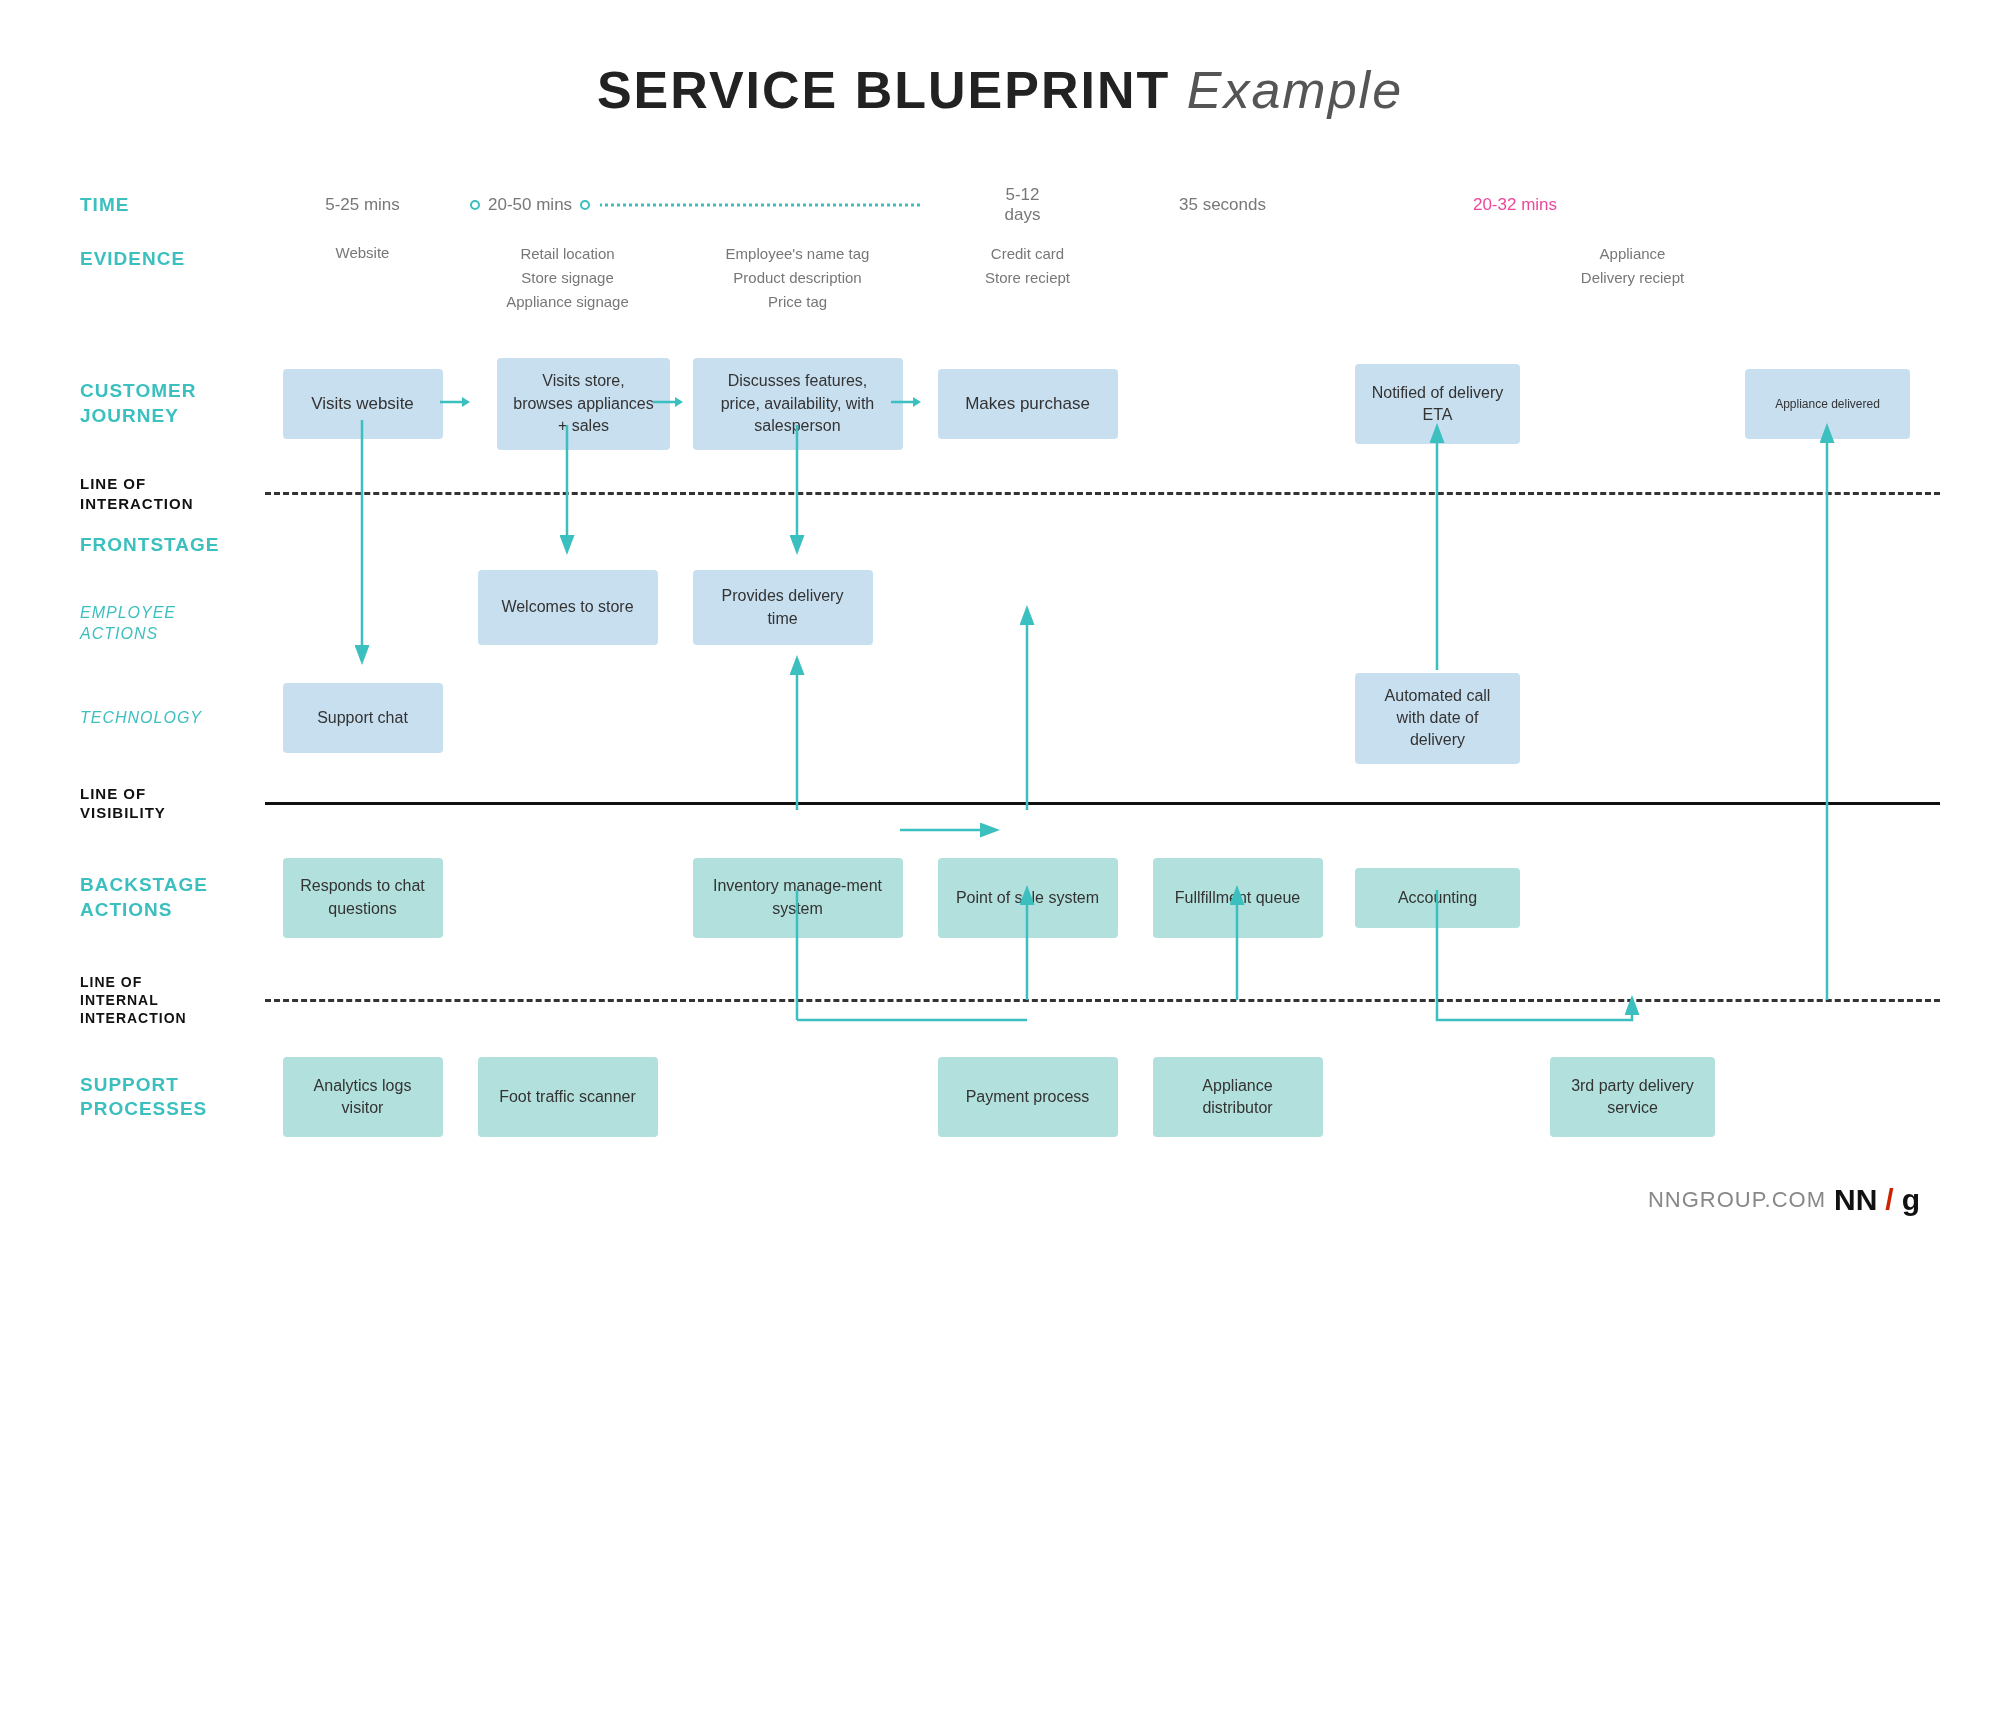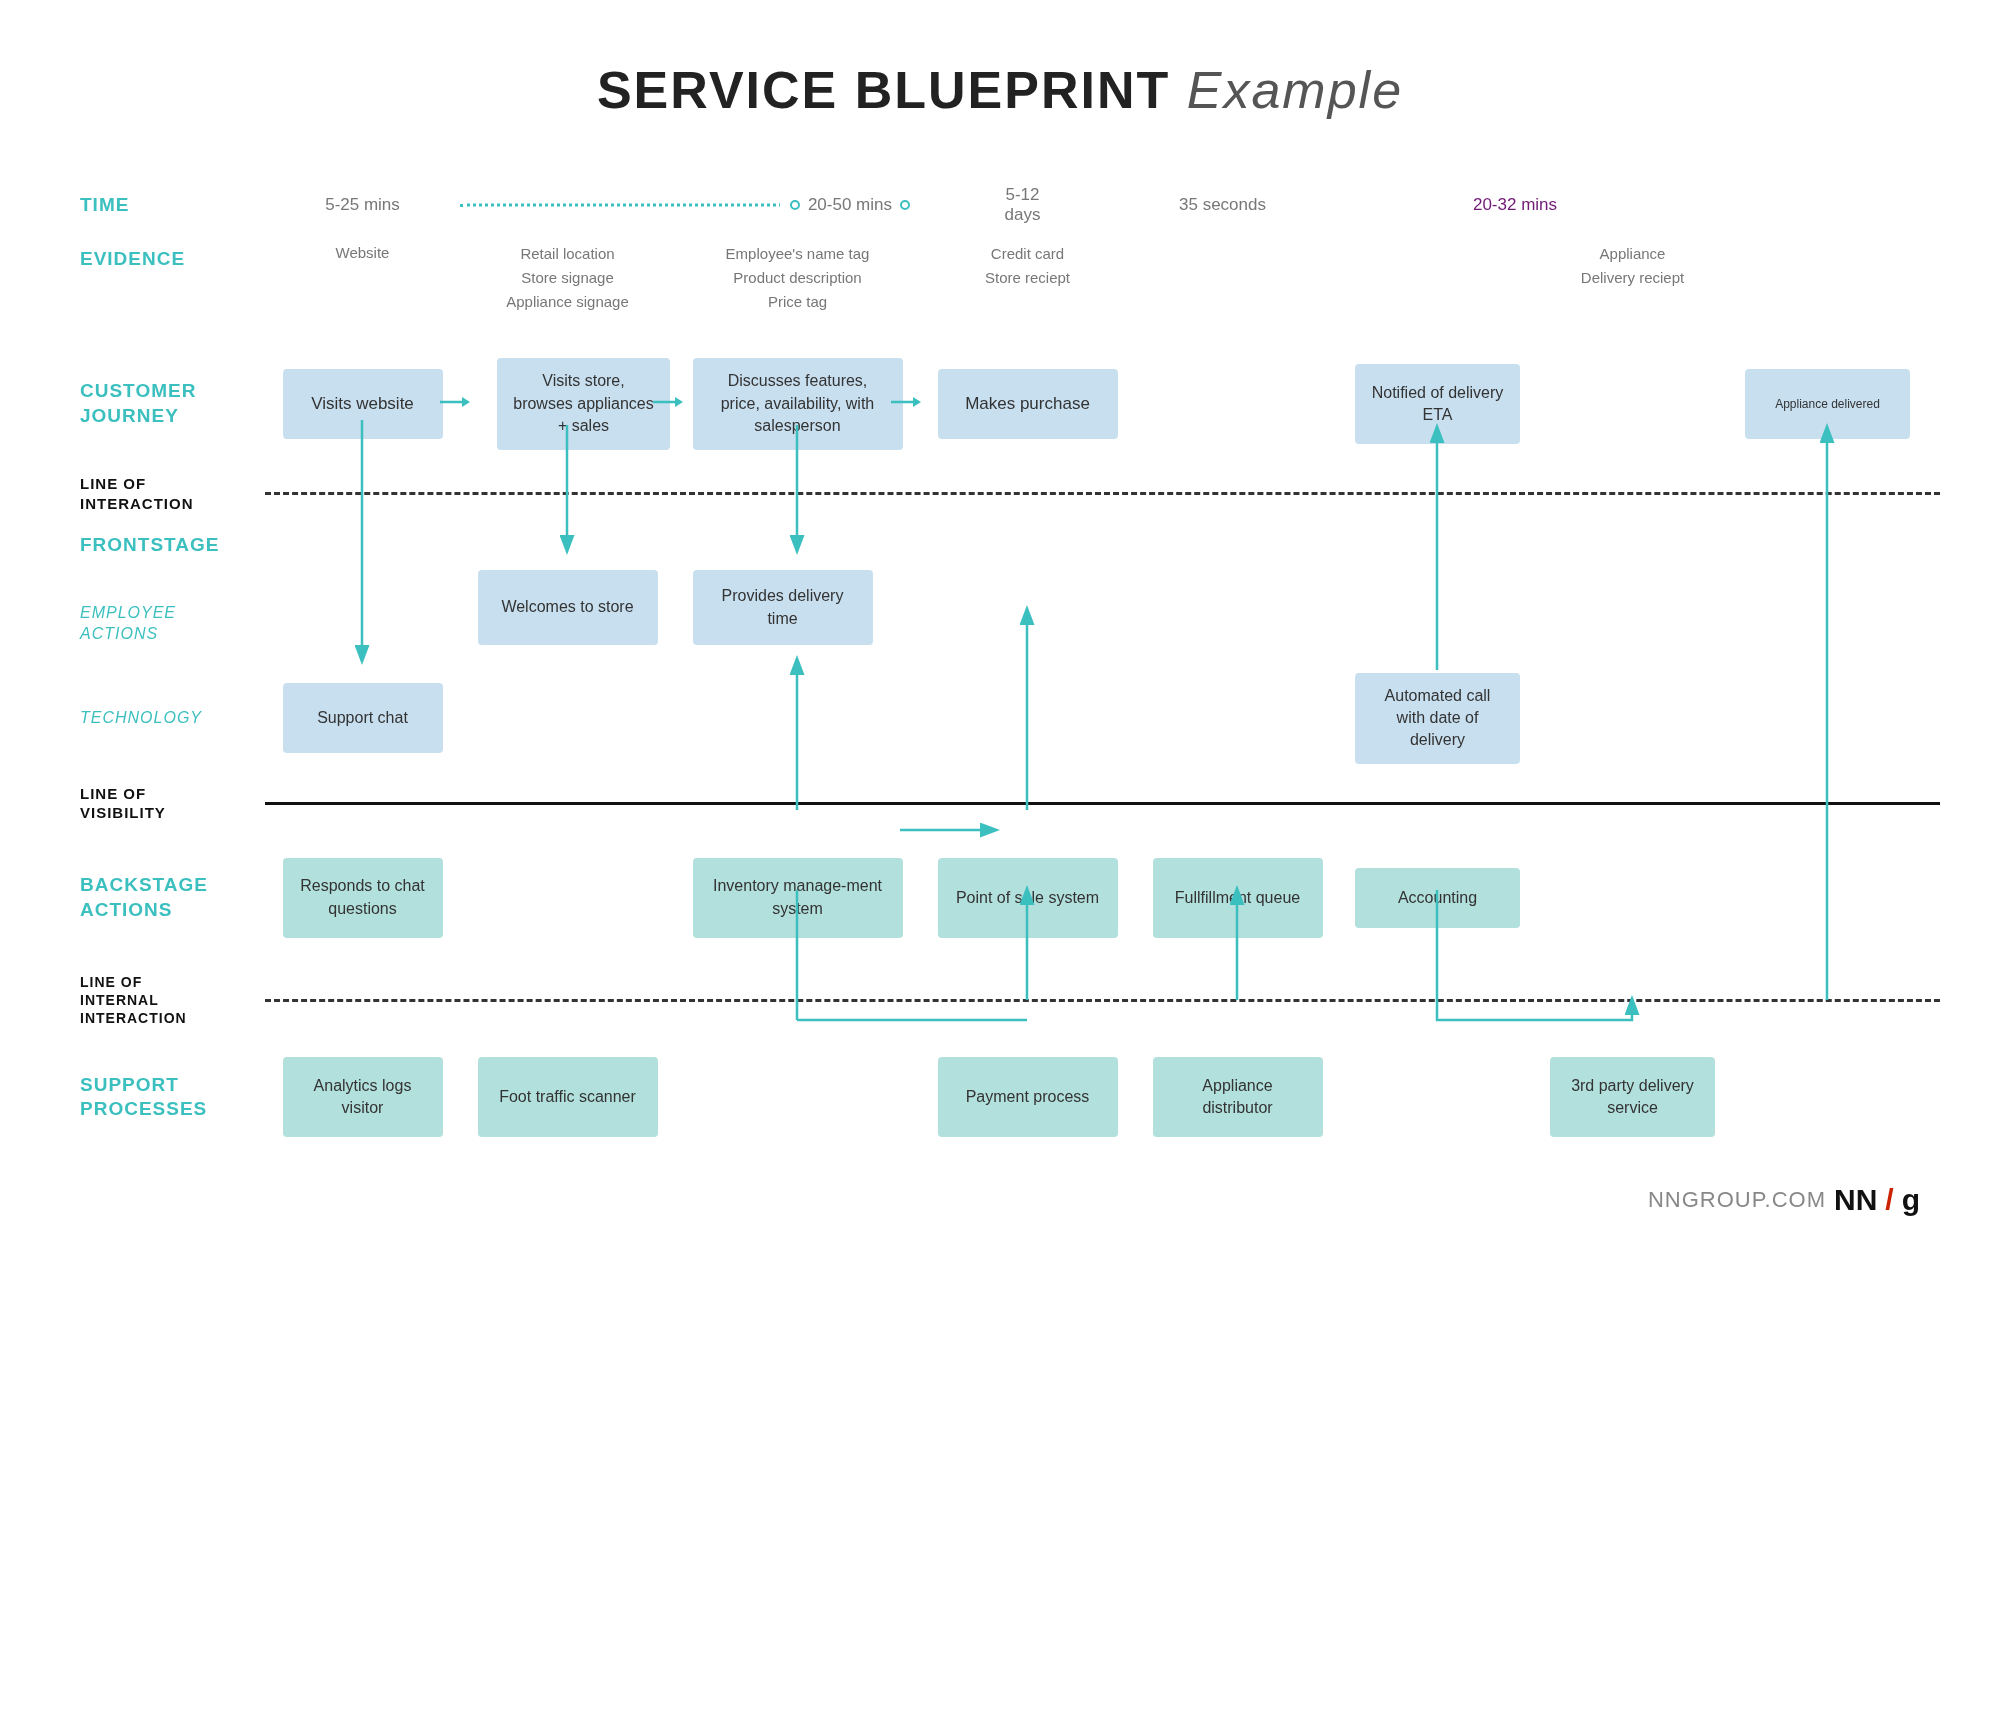--- a/index.html
+++ b/index.html
@@ -116,34 +116,34 @@
   <div class="bp-container">
 
     <div style="display:flex; align-items:center; margin-bottom:12px; min-height:50px;">
       <div style="width:185px; flex-shrink:0;">
         <span class="bp-label teal">TIME</span>
       </div>
       <div style="flex:1; display:flex; align-items:center;">
 
         <div style="width:195px; text-align:center; font-size:17px; color:#777;">5-25 mins</div>
 
-        <div style="width:460px; display:flex; align-items:center; justify-content:flex-end; position:relative;">
+        <div style="width:460px; display:flex; align-items:center; justify-content:flex-start; position:relative;">
           <div style="position:absolute; left:0; right:0; top:50%; border-top:3px dotted #3bbfbf; transform:translateY(-50%);"></div>
           <div style="background:white; padding:0 10px; font-size:17px; color:#777; position:relative; z-index:1; display:flex; align-items:center; gap:8px;">
             <span style="display:inline-block; width:10px; height:10px; border:2px solid #3bbfbf; border-radius:50%;"></span>
             <span>20-50 mins</span>
             <span style="display:inline-block; width:10px; height:10px; border:2px solid #3bbfbf; border-radius:50%;"></span>
           </div>
         </div>
 
         <div style="width:205px; text-align:center; font-size:17px; color:#777;">5-12<br>days</div>
 
         <div style="width:195px; text-align:center; font-size:17px; color:#777;">35 seconds</div>
 
-        <div style="width:390px; text-align:center; font-size:17px; color:#701a75;">20-32 mins</div>
+        <div style="width:390px; text-align:center; font-size:17px; color:#ec4899;">20-32 mins</div>
       </div>
     </div>
 
     <div style="display:flex; align-items:flex-start; margin-bottom:35px; min-height:70px;">
       <div style="width:185px; flex-shrink:0; padding-top:5px;">
         <span class="bp-label teal">EVIDENCE</span>
       </div>
       <div style="flex:1; display:flex; align-items:flex-start;">
         <div style="width:195px; font-size:15px; color:#777; text-align:center; line-height:1.5;">Website</div>
         <div style="width:215px; font-size:15px; color:#777; text-align:center; line-height:1.6;">Retail location<br>Store signage<br>Appliance signage</div>

